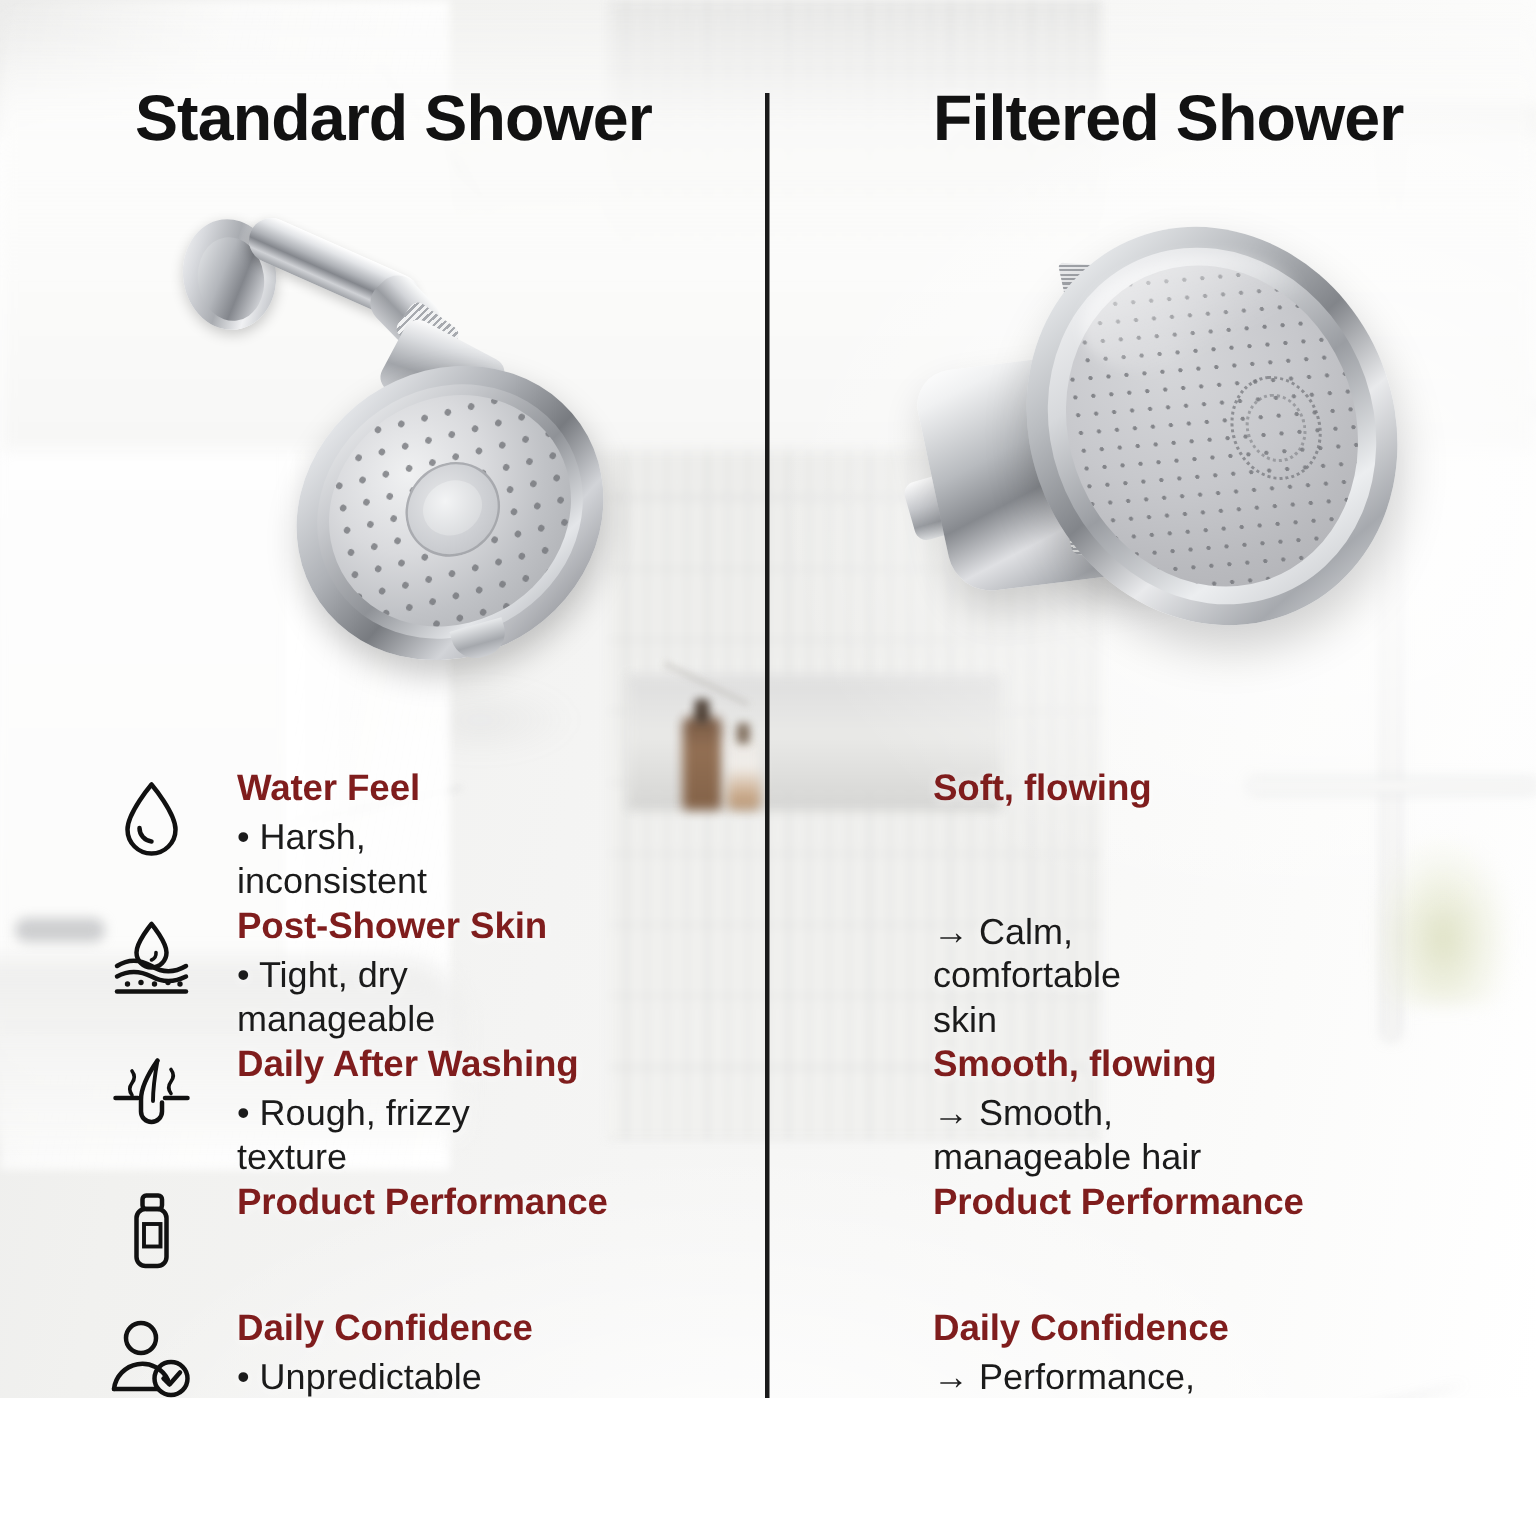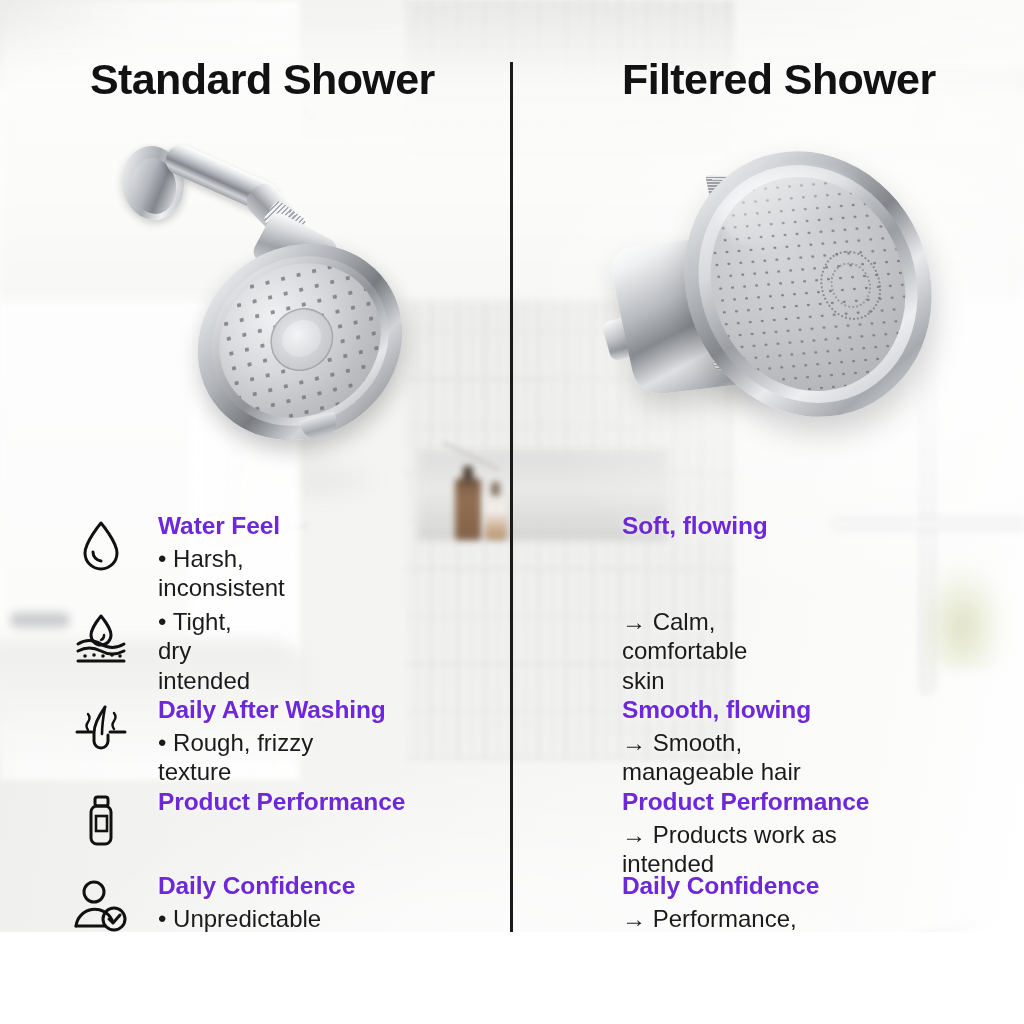--- a/index.html
+++ b/index.html
@@ -410,21 +410,21 @@
     height: 58px;
   }
   .feature .f-text {
     position: absolute;
     left: 86px;
     top: 0;
   }
   .f-title {
     font-size: 24.5px;
     font-weight: 700;
-    color: #6d28d9;
+    color: #7f1d1d;
     letter-spacing: -0.1px;
     line-height: 1.18;
     white-space: nowrap;
     text-shadow: 0 1px 7px rgba(255,255,255,0.8);
   }
   .f-desc {
     font-size: 24px;
     font-weight: 400;
     color: #1b1b1b;
     line-height: 1.22;
@@ -546,23 +546,24 @@
             <path d="M6 43 q11 -6 23 0 q11 6 23 0" fill="none" stroke="#111" stroke-width="3" stroke-linecap="round"></path>
             <line x1="6" y1="53" x2="52" y2="53" stroke="#111" stroke-width="3" stroke-linecap="round"></line>
             <circle cx="13" cy="48" r="1.8" fill="#111"></circle>
             <circle cx="22" cy="47" r="1.8" fill="#111"></circle>
             <circle cx="31" cy="48" r="1.8" fill="#111"></circle>
             <circle cx="40" cy="47" r="1.8" fill="#111"></circle>
             <circle cx="48" cy="48" r="1.8" fill="#111"></circle>
           </svg>
         </div>
         <div class="f-text">
+          <div class="f-title">Post-Shower Skin</div>
           <div class="f-desc">
             <span>•</span>
-            <span>Tight, dry intended</span>
+            <span>Tight, dry manageable</span>
           </div>
         </div>
       </div>
 
       <div class="feature" style="left:72px; top:696px;">
         <div class="f-icon">
           <svg viewBox="0 0 58 58" width="58" height="58">
             <line x1="5" y1="32" x2="20" y2="32" stroke="#111" stroke-width="3" stroke-linecap="round"></line>
             <line x1="38" y1="32" x2="53" y2="32" stroke="#111" stroke-width="3" stroke-linecap="round"></line>
             <path d="M33 7 C26 17 22 26 22 33 v8 a7 7 0 0 0 14 0 v-6" fill="none" stroke="#111" stroke-width="3" stroke-linejoin="round" stroke-linecap="round"></path>
@@ -637,24 +638,20 @@
           <div class="f-desc">
             <span>→</span>
             <span>Smooth, manageable hair</span>
           </div>
         </div>
       </div>
 
       <div class="feature" style="left:622px; top:788px;">
         <div class="f-text">
           <div class="f-title">Product Performance</div>
-          <div class="f-desc">
-            <span>→</span>
-            <span>Products work as intended</span>
-          </div>
         </div>
       </div>
 
       <div class="feature" style="left:622px; top:872px;">
         <div class="f-text">
           <div class="f-title">Daily Confidence</div>
           <div class="f-desc" style="text-indent:-28px; padding-left:28px;">
             <span>→</span>
             <span>Performance, confidence-boosting showers</span>
           </div>

